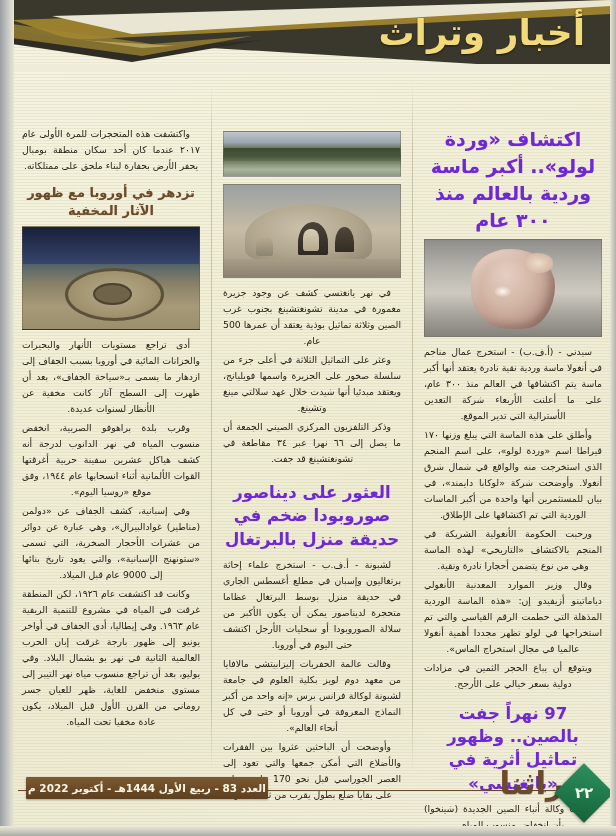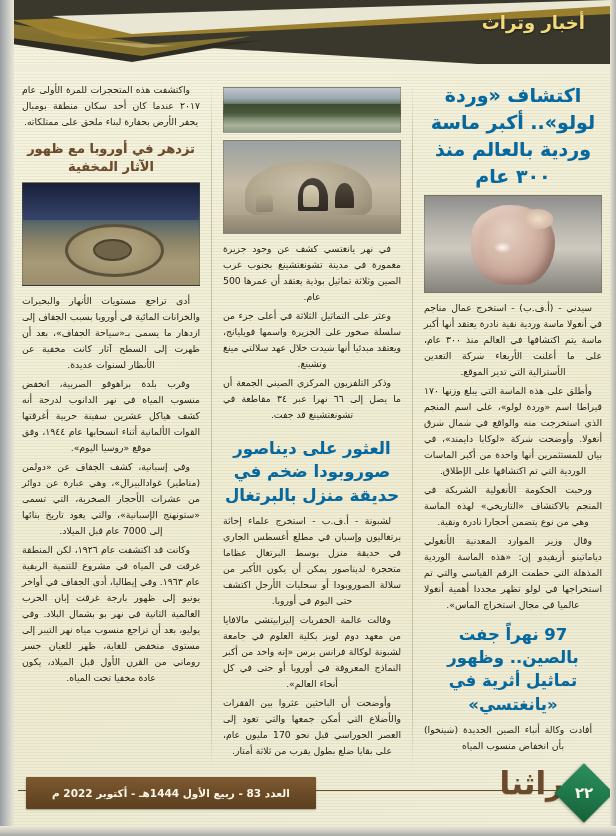--- a/index.html
+++ b/index.html
@@ -55,41 +55,41 @@
     position: absolute;
     left: 12px; top: 0; right: 5px; height: 72px;
     overflow: hidden;
     z-index: 20;
   }
   .banner-svg { position: absolute; left: 0; top: 0; width: 100%; height: 100%; }
   .banner-title {
     position: absolute;
     right: 26px;
     top: 12px;
-    font-size: 18px;
+    font-size: 36px;
     color: #f2d979;
     font-weight: bold;
     letter-spacing: 0px;
     text-shadow: 0 1px 2px rgba(0,0,0,0.55);
     font-family: "DejaVu Sans", sans-serif;
     direction: rtl;
     z-index: 3;
   }
 
   
   .columns {
     position: absolute;
     left: 22px; top: 82px; right: 14px;
     height: 690px;
     display: flex;
     flex-direction: row;
     gap: 11px;
     z-index: 10;
   }
-  .col { width: 188px; position: relative; }
+  .col { width: 188px; position: relative; margin-top: 44px; }
   .col-right { order: 1; }
   .col-mid   { order: 2; }
   .col-left  { order: 3; }
 
   .divider {
     width: 1px;
     background: linear-gradient(180deg, rgba(150,145,110,0) 0%, rgba(150,145,110,0.45) 10%, rgba(150,145,110,0.45) 90%, rgba(150,145,110,0) 100%);
   }
   .div-a { order: 1; }
   .div-b { order: 2; }
@@ -101,21 +101,21 @@
     font-weight: bold;
     line-height: 1.42;
     font-family: "DejaVu Sans", sans-serif;
   }
   .headline-brown {
     color: #6b4a2a;
     font-size: 13px;
     text-shadow: 0 0 1px rgba(107,74,42,0.25);
   }
   .headline-red {
-    color: #0369a1;
+    color: #6d28d9;
     font-size: 16.5px;
     text-shadow: 0 0 1px rgba(184,53,43,0.2);
   }
   .headline-lead {
     font-size: 19px;
   }
 
   
   .body-text {
     direction: rtl;
@@ -236,22 +236,22 @@
     left: 12px; right: 5px; bottom: 8px; height: 58px;
     z-index: 30;
   }
   .footer-rule {
     position: absolute; left: 6px; right: 6px; top: 20px; height: 1px;
     background: #6b4a2a;
   }
   .issue-plate {
     position: absolute;
     left: 14px; top: 7px;
-    height: 32px;
-    padding: 0 26px;
+    height: 22px;
+    padding: 0 2px;
     background: linear-gradient(180deg,#7d5a32 0%, #6a4a26 55%, #5d4020 100%);
     color: #fbf6e6;
     font-size: 10.5px;
     font-weight: bold;
     display: flex; align-items: center;
     direction: rtl;
     white-space: nowrap;
     border-radius: 1px;
     box-shadow: 0 1px 2px rgba(0,0,0,0.3);
     font-family: "DejaVu Sans", sans-serif;
@@ -322,20 +322,21 @@
         <div class="stone"></div>
         <div class="facet"></div>
         <div class="glint"></div>
       </div>
 
       <div class="body-text">
         <p>سيدني - (أ.ف.ب) - استخرج عمال مناجم في أنغولا ماسة وردية نقية نادرة يعتقد أنها أكبر ماسة يتم اكتشافها في العالم منذ ٣٠٠ عام، على ما أعلنت الأربعاء شركة التعدين الأسترالية التي تدير الموقع.</p>
         <p>وأطلق على هذه الماسة التي يبلغ وزنها ١٧٠ قيراطا اسم «وردة لولو»، على اسم المنجم الذي استخرجت منه والواقع في شمال شرق أنغولا. وأوضحت شركة «لوكابا دايمند»، في بيان للمستثمرين أنها واحدة من أكبر الماسات الوردية التي تم اكتشافها على الإطلاق.</p>
         <p>ورحبت الحكومة الأنغولية الشريكة في المنجم بالاكتشاف «التاريخي» لهذه الماسة وهي من نوع يتضمن أحجارا نادرة ونقية.</p>
         <p>وقال وزير الموارد المعدنية الأنغولي دياماتينو أزيفيدو إن: «هذه الماسة الوردية المذهلة التي حطمت الرقم القياسي والتي تم استخراجها في لولو تظهر مجددا أهمية أنغولا عالميا في مجال استخراج الماس».</p>
+        <p>ويتوقع أن يباع الحجر الثمين في مزادات دولية بسعر خيالي على الأرجح.</p>
       </div>
 
       <div class="sp10"></div>
 
       <div class="headline headline-red">97 نهراً جفت بالصين.. وظهور تماثيل أثرية في «يانغتسي»</div>
 
       <div class="sp6"></div>
 
       <div class="body-text">
         <p>أفادت وكالة أنباء الصين الجديدة (شينخوا) بأن انخفاض منسوب المياه</p>
@@ -390,21 +391,21 @@
 
       <div class="photo ph-aerial">
         <div class="sea"></div>
         <div class="ring"></div>
         <div class="ring-inner"></div>
       </div>
 
       <div class="body-text">
         <p>أدى تراجع مستويات الأنهار والبحيرات والخزانات المائية في أوروبا بسبب الجفاف إلى ازدهار ما يسمى بـ«سياحة الجفاف»، بعد أن ظهرت إلى السطح آثار كانت مخفية عن الأنظار لسنوات عديدة.</p>
         <p>وقرب بلدة براهوفو الصربية، انخفض منسوب المياه في نهر الدانوب لدرجة أنه كشف هياكل عشرين سفينة حربية أغرقتها القوات الألمانية أثناء انسحابها عام ١٩٤٤، وفق موقع «روسيا اليوم».</p>
-        <p>وفي إسبانية، كشف الجفاف عن «دولمن (مناطير) غوادالبيرال»، وهي عبارة عن دوائر من عشرات الأحجار الصخرية، التي تسمى «ستونهنج الإسبانية»، والتي يعود تاريخ بنائها إلى 7000 عام قبل الميلاد.</p>
+        <p>وفي إسبانية، كشف الجفاف عن «دولمن (مناطير) غوادالبيرال»، وهي عبارة عن دوائر من عشرات الأحجار الصخرية، التي تسمى «ستونهنج الإسبانية»، والتي يعود تاريخ بنائها إلى 9000 عام قبل الميلاد.</p>
         <p>وكانت قد اكتشفت عام ١٩٢٦، لكن المنطقة غرقت في المياه في مشروع للتنمية الريفية عام ١٩٦٣. وفي إيطاليا، أدى الجفاف في أواخر يونيو إلى ظهور بارجة غرقت إبان الحرب العالمية الثانية في نهر بو بشمال البلاد. وفي يوليو، بعد أن تراجع منسوب مياه نهر التيبر إلى مستوى منخفض للغاية، ظهر للعيان جسر روماني من القرن الأول قبل الميلاد، يكون عادة مخفيا تحت المياه.</p>
       </div>
     </div>
 
   </div>
 
   <div class="footer">
     <div class="footer-rule"></div>
 
     <div class="issue-plate">العدد 83 - ربيع الأول 1444هـ - أكتوبر 2022 م</div>

